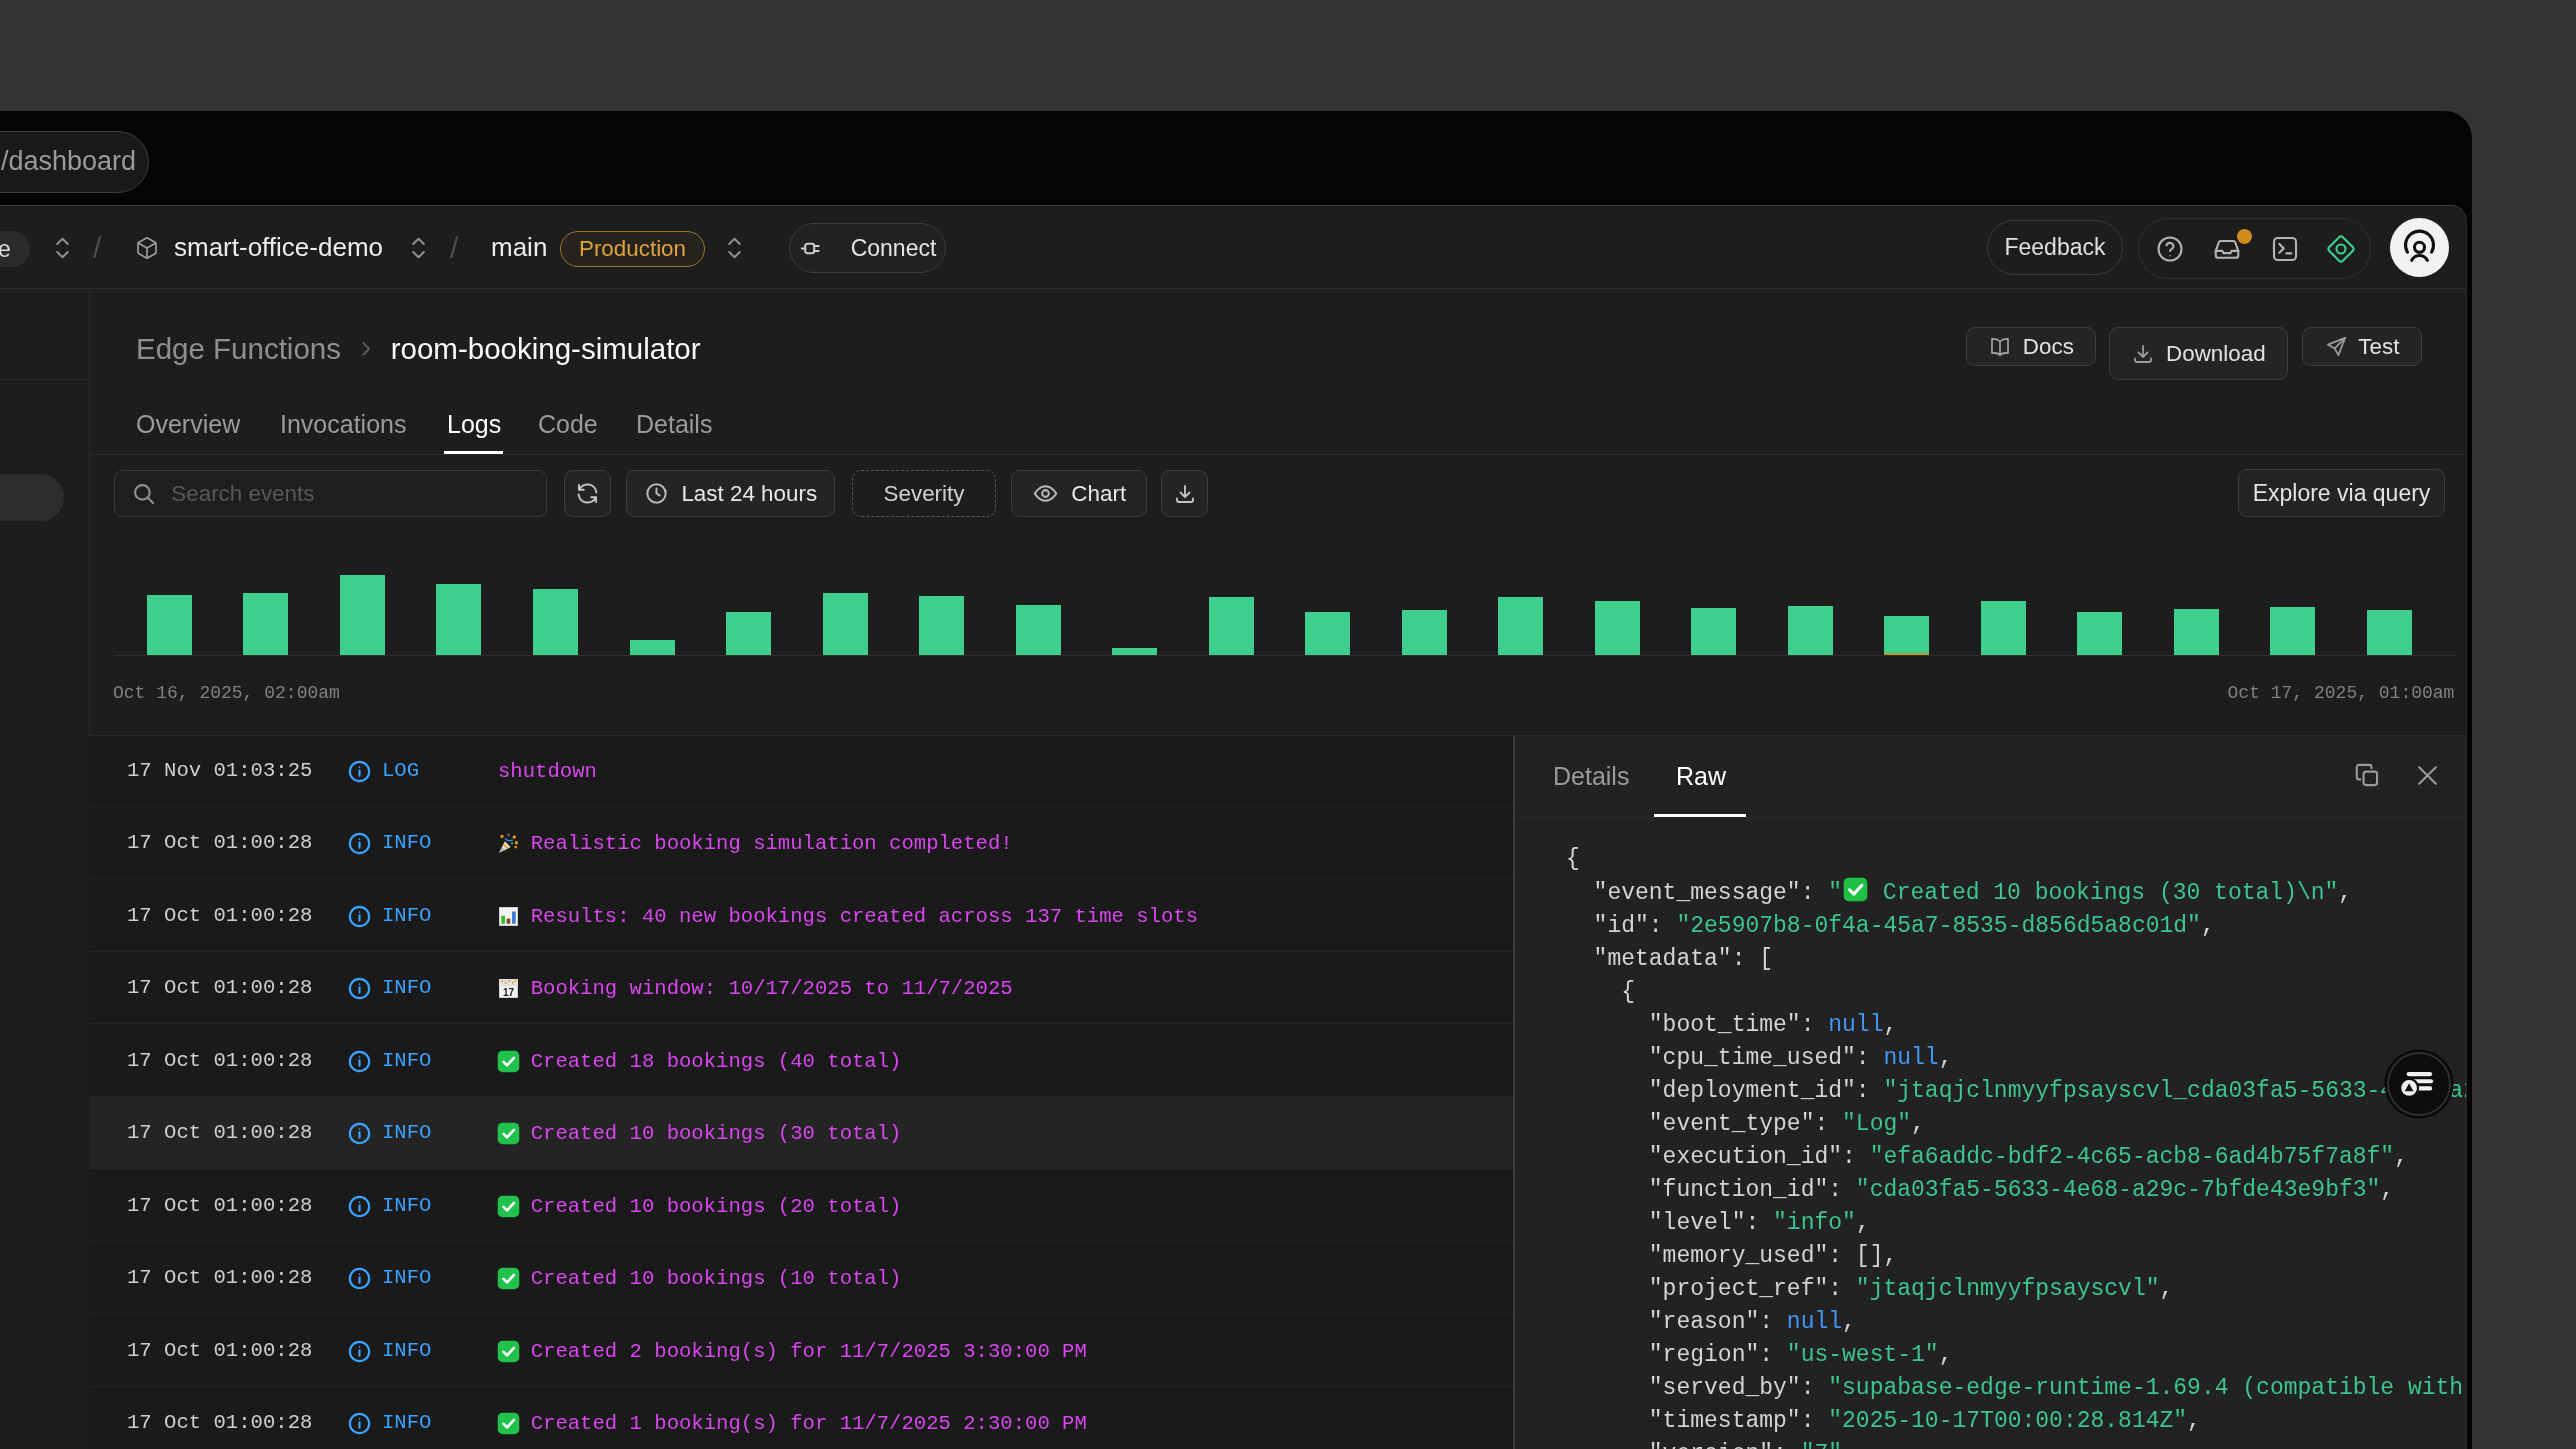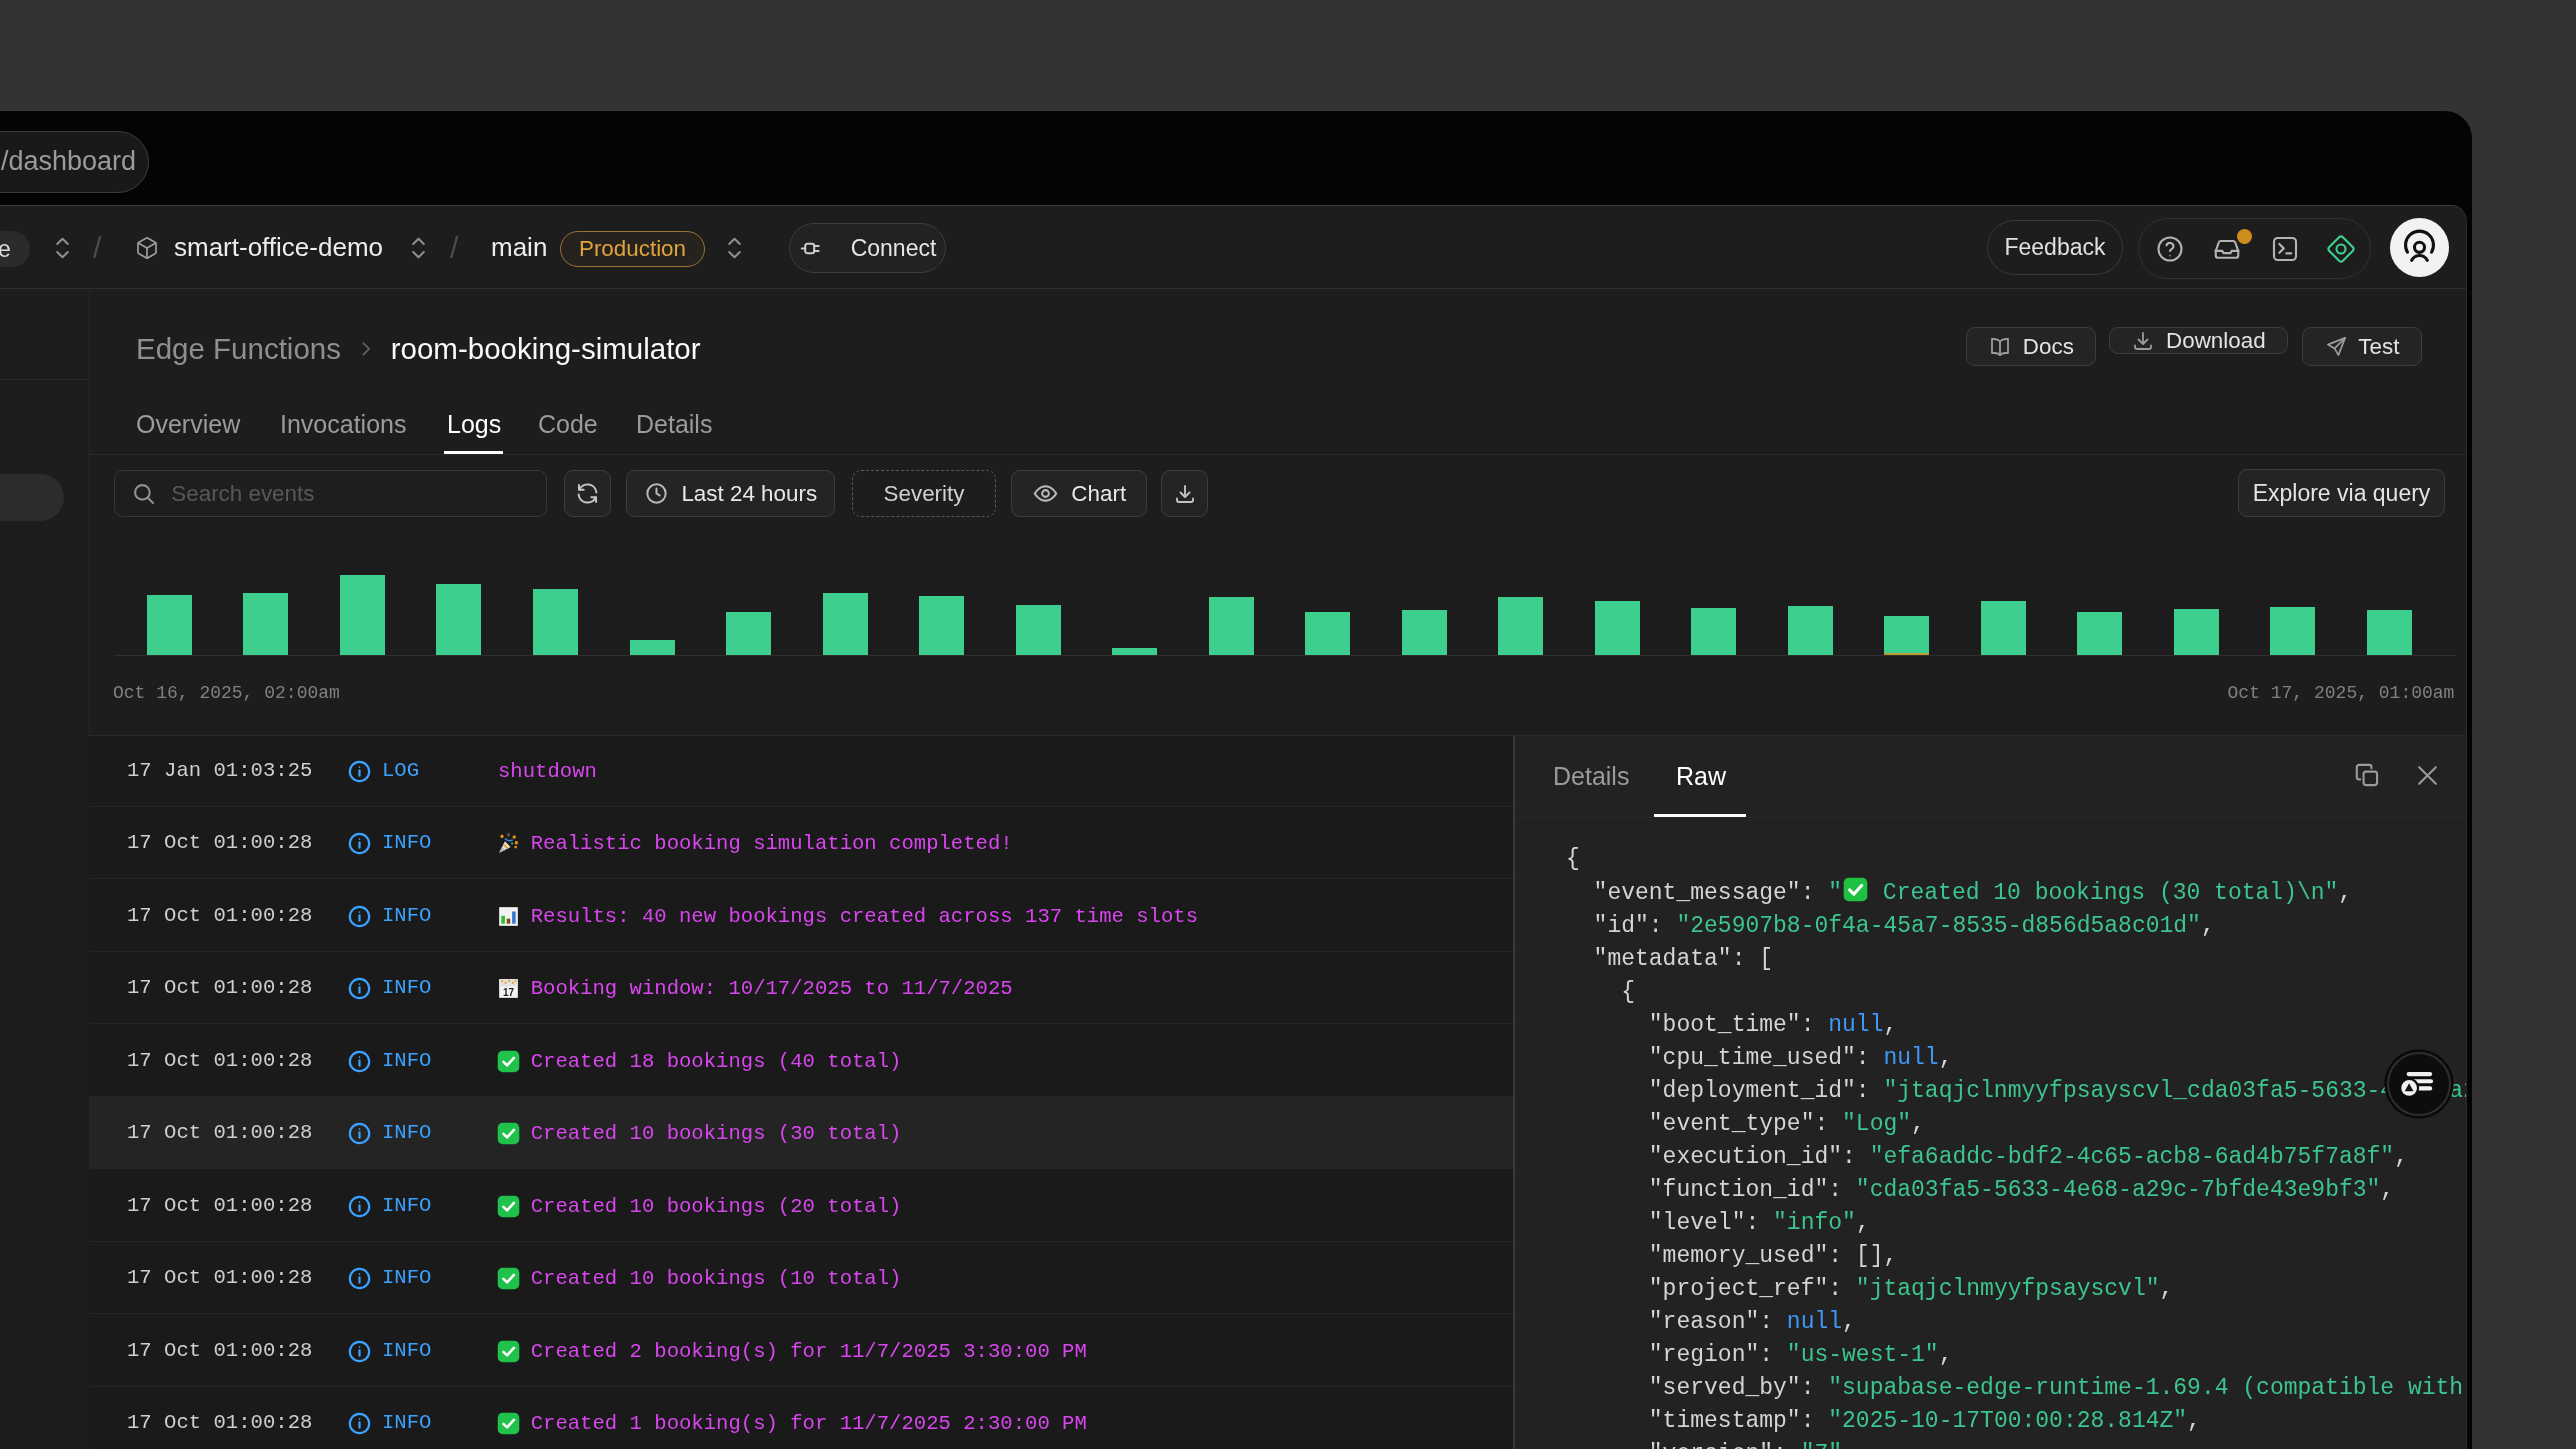--- a/index.html
+++ b/index.html
@@ -131,21 +131,21 @@
         </svg>
       <span style="color:#fafafa;font-size:29.5px;">room-booking-simulator</span>
     </div>
     <div class="btn abs" style="left:1966px;top:121px;width:130px;height:39px;">
       <svg width="24" height="24" viewBox="0 0 24 24" fill="none" stroke="#9c9c9c" stroke-width="1.8" stroke-linecap="round" stroke-linejoin="round">
           <path d="M12 6.5c-1.5-1.7-3.7-2.5-6-2.5H4v14h2.5c2.1 0 4.2.7 5.5 2 1.3-1.3 3.4-2 5.5-2H20v-14h-2c-2.3 0-4.5.8-6 2.5z"></path>
           <path d="M12 6.5V20"></path>
         </svg>
       <span>Docs</span>
     </div>
-    <div class="btn abs" style="left:2109px;top:121px;width:179px;height:27px;justify-content:center;">
+    <div class="btn abs" style="left:2109px;top:121px;width:179px;height:53px;justify-content:center;">
       <svg width="24" height="24" viewBox="0 0 24 24" fill="none" stroke="#9c9c9c" stroke-width="1.8" stroke-linecap="round" stroke-linejoin="round">
           <path d="M12 4v10"></path>
           <path d="M7.5 10.5 12 15l4.5-4.5"></path>
           <path d="M4 16.5V18a2 2 0 0 0 2 2h12a2 2 0 0 0 2-2v-1.5"></path>
         </svg>
       <span>Download</span>
     </div>
     <div class="btn abs" style="left:2302px;top:121px;width:120px;height:39px;">
       <svg width="23" height="23" viewBox="0 0 24 24" fill="none" stroke="#9c9c9c" stroke-width="1.8" stroke-linecap="round" stroke-linejoin="round">
           <path d="M21 3 10 14"></path>
@@ -229,21 +229,21 @@
       <div class="abs" style="left:2174px;top:403px;width:45px;height:47px;background:#3ecf8e;"></div>
       <div class="abs" style="left:2270px;top:401px;width:45px;height:49px;background:#3ecf8e;"></div>
       <div class="abs" style="left:2367px;top:404px;width:45px;height:46px;background:#3ecf8e;"></div>
     </div>
     <div class="abs" style="left:114px;top:449px;width:2342px;height:1.3px;background:#2f2f2f;"></div>
     <div class="abs mono" style="left:113px;top:477px;font-size:18px;color:#808080;">Oct 16, 2025, 02:00am</div>
     <div class="abs mono" style="right:11.6px;top:477px;font-size:18px;color:#808080;">Oct 17, 2025, 01:00am</div>
 
     <div id="logtable" class="abs" style="left:89px;top:529px;width:1424px;height:716px;overflow:hidden;background:#1a1a1a;">
       <div class="lrow" style="top:0px;">
-        <span class="ts">17 Jan 01:03:25</span>
+        <span class="ts">17 Nov 01:03:25</span>
         <svg class="abs" style="left:258px;top:24px;" width="25" height="25" viewBox="0 0 24 24" fill="none" stroke="#3ba2ff" stroke-width="2.1" stroke-linecap="round">
             <circle cx="12" cy="12" r="9.3"></circle>
             <path d="M12 11v5"></path>
             <circle cx="12" cy="7.8" r="0.8" fill="#3ba2ff" stroke="none"></circle>
           </svg>
         <span class="lvl">LOG</span>
         <span class="msg" style="left:409px;">
             <span>shutdown</span>
           </span>
       </div>

